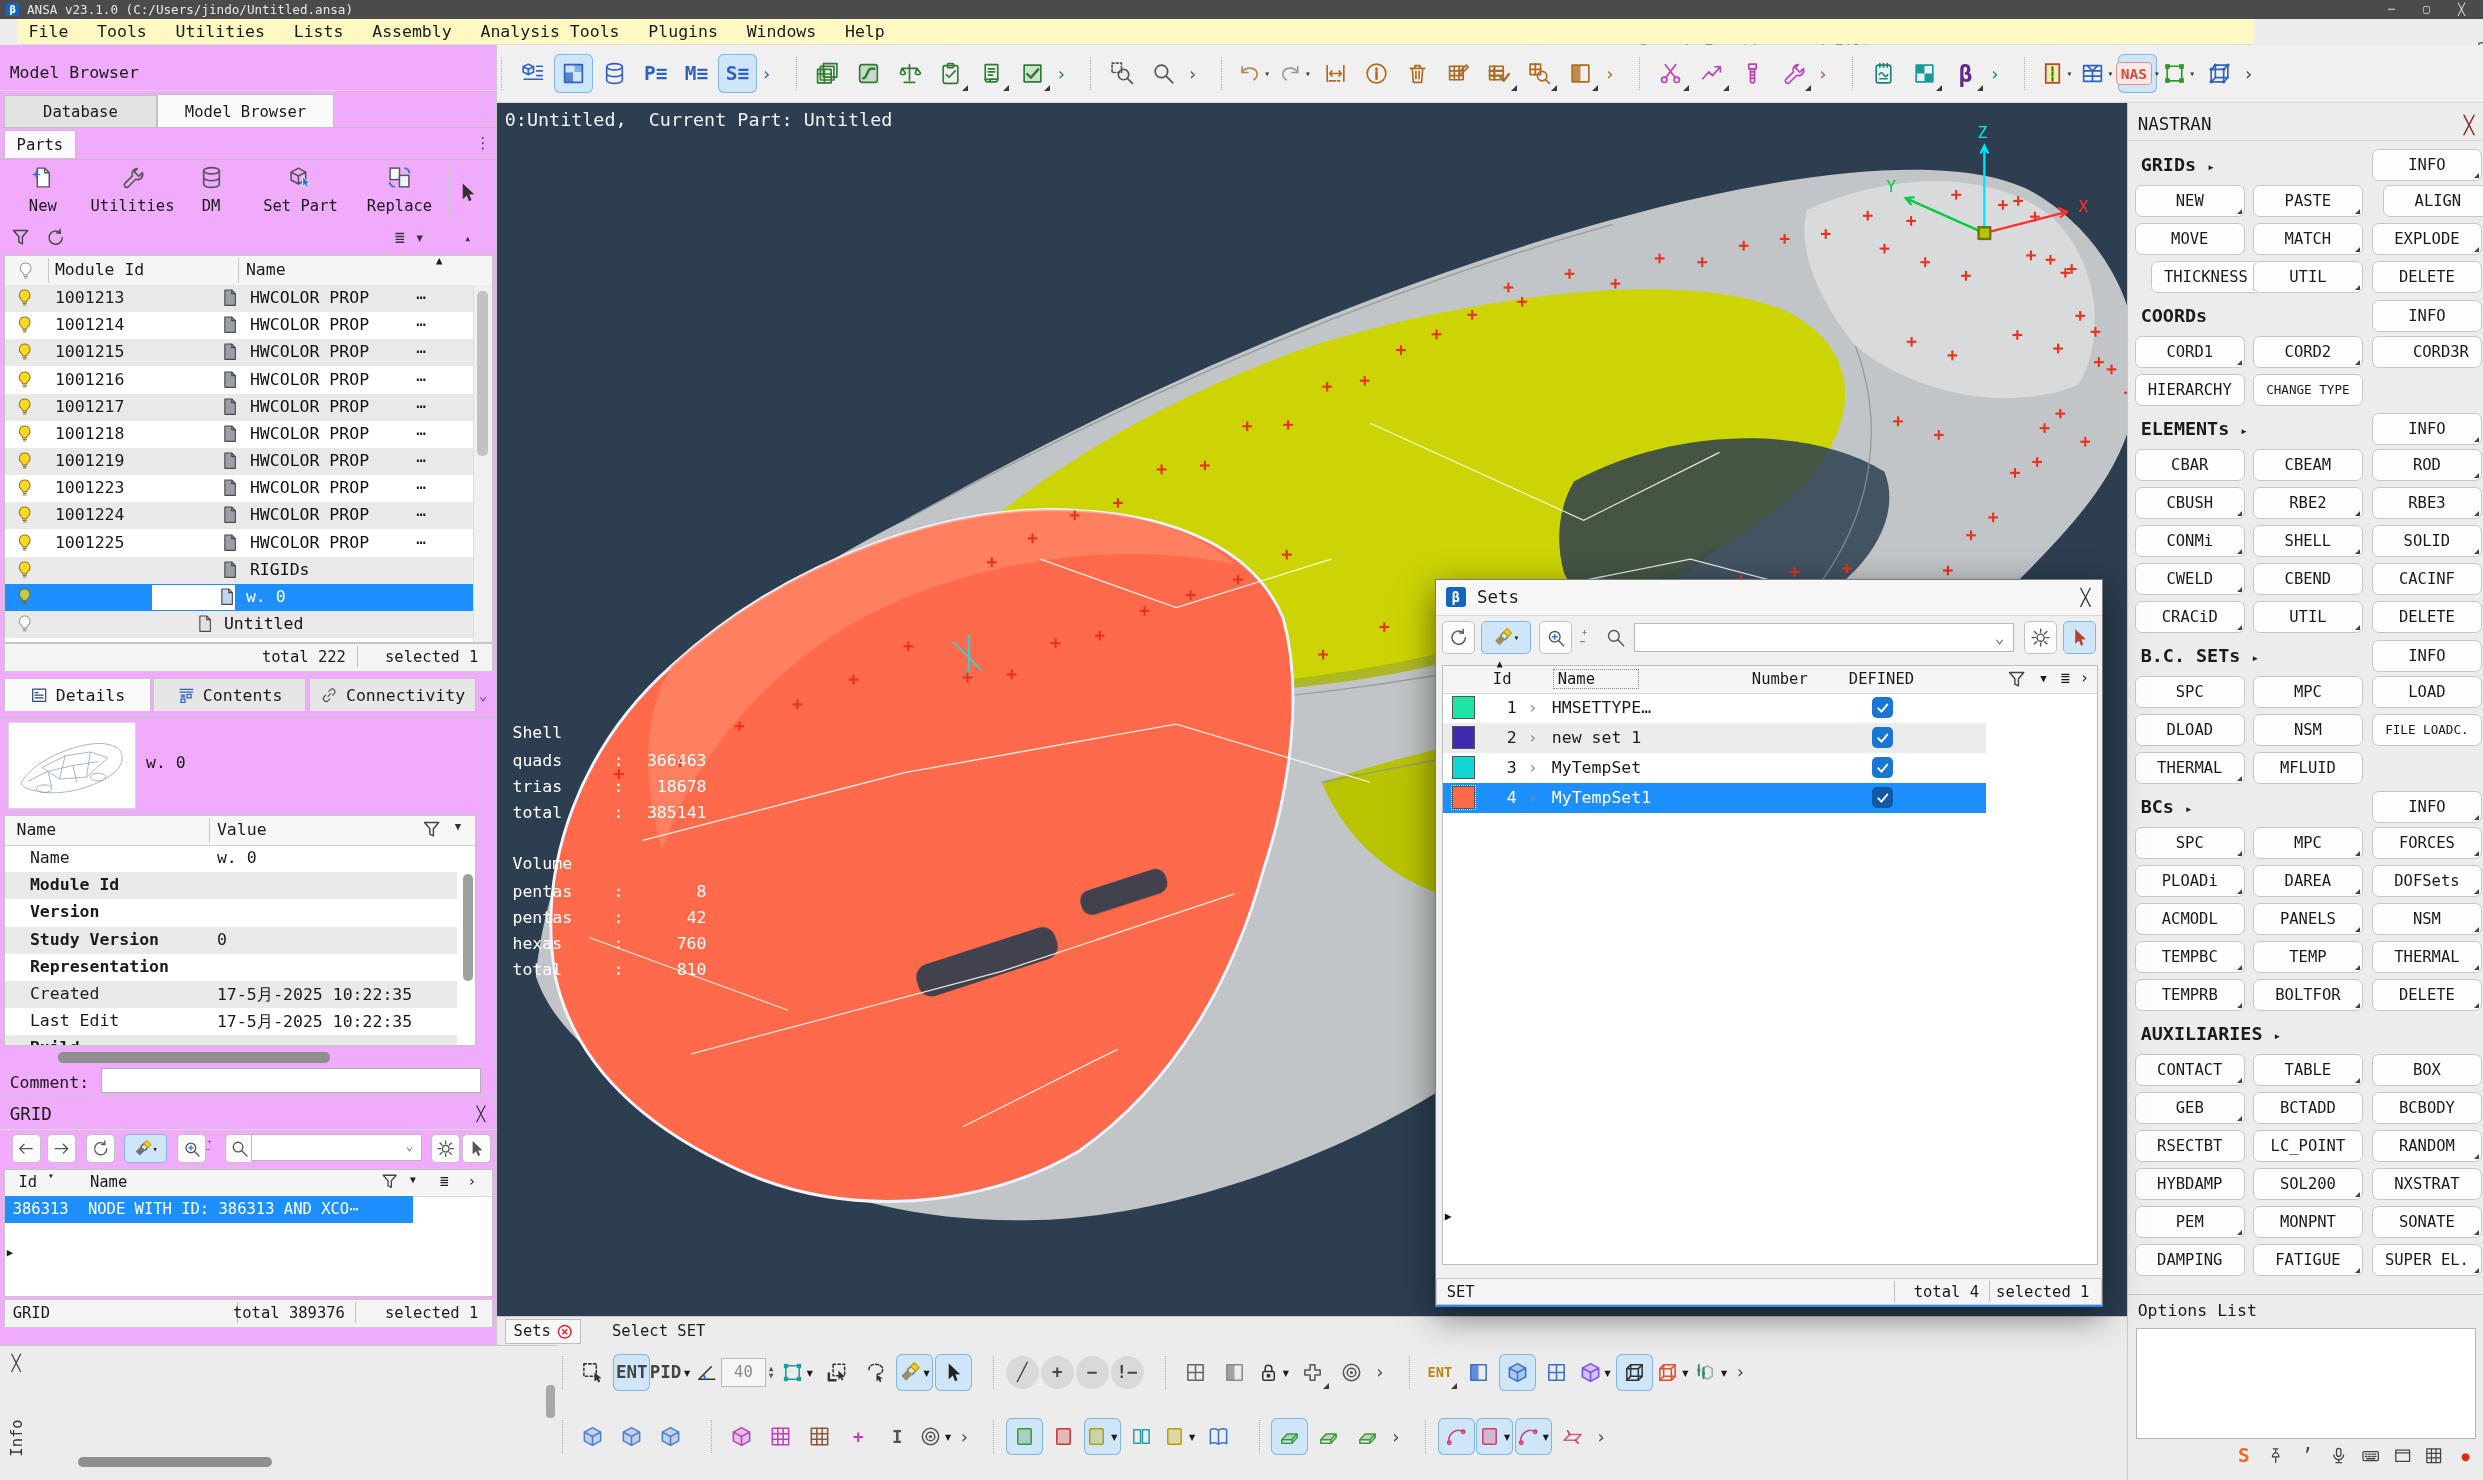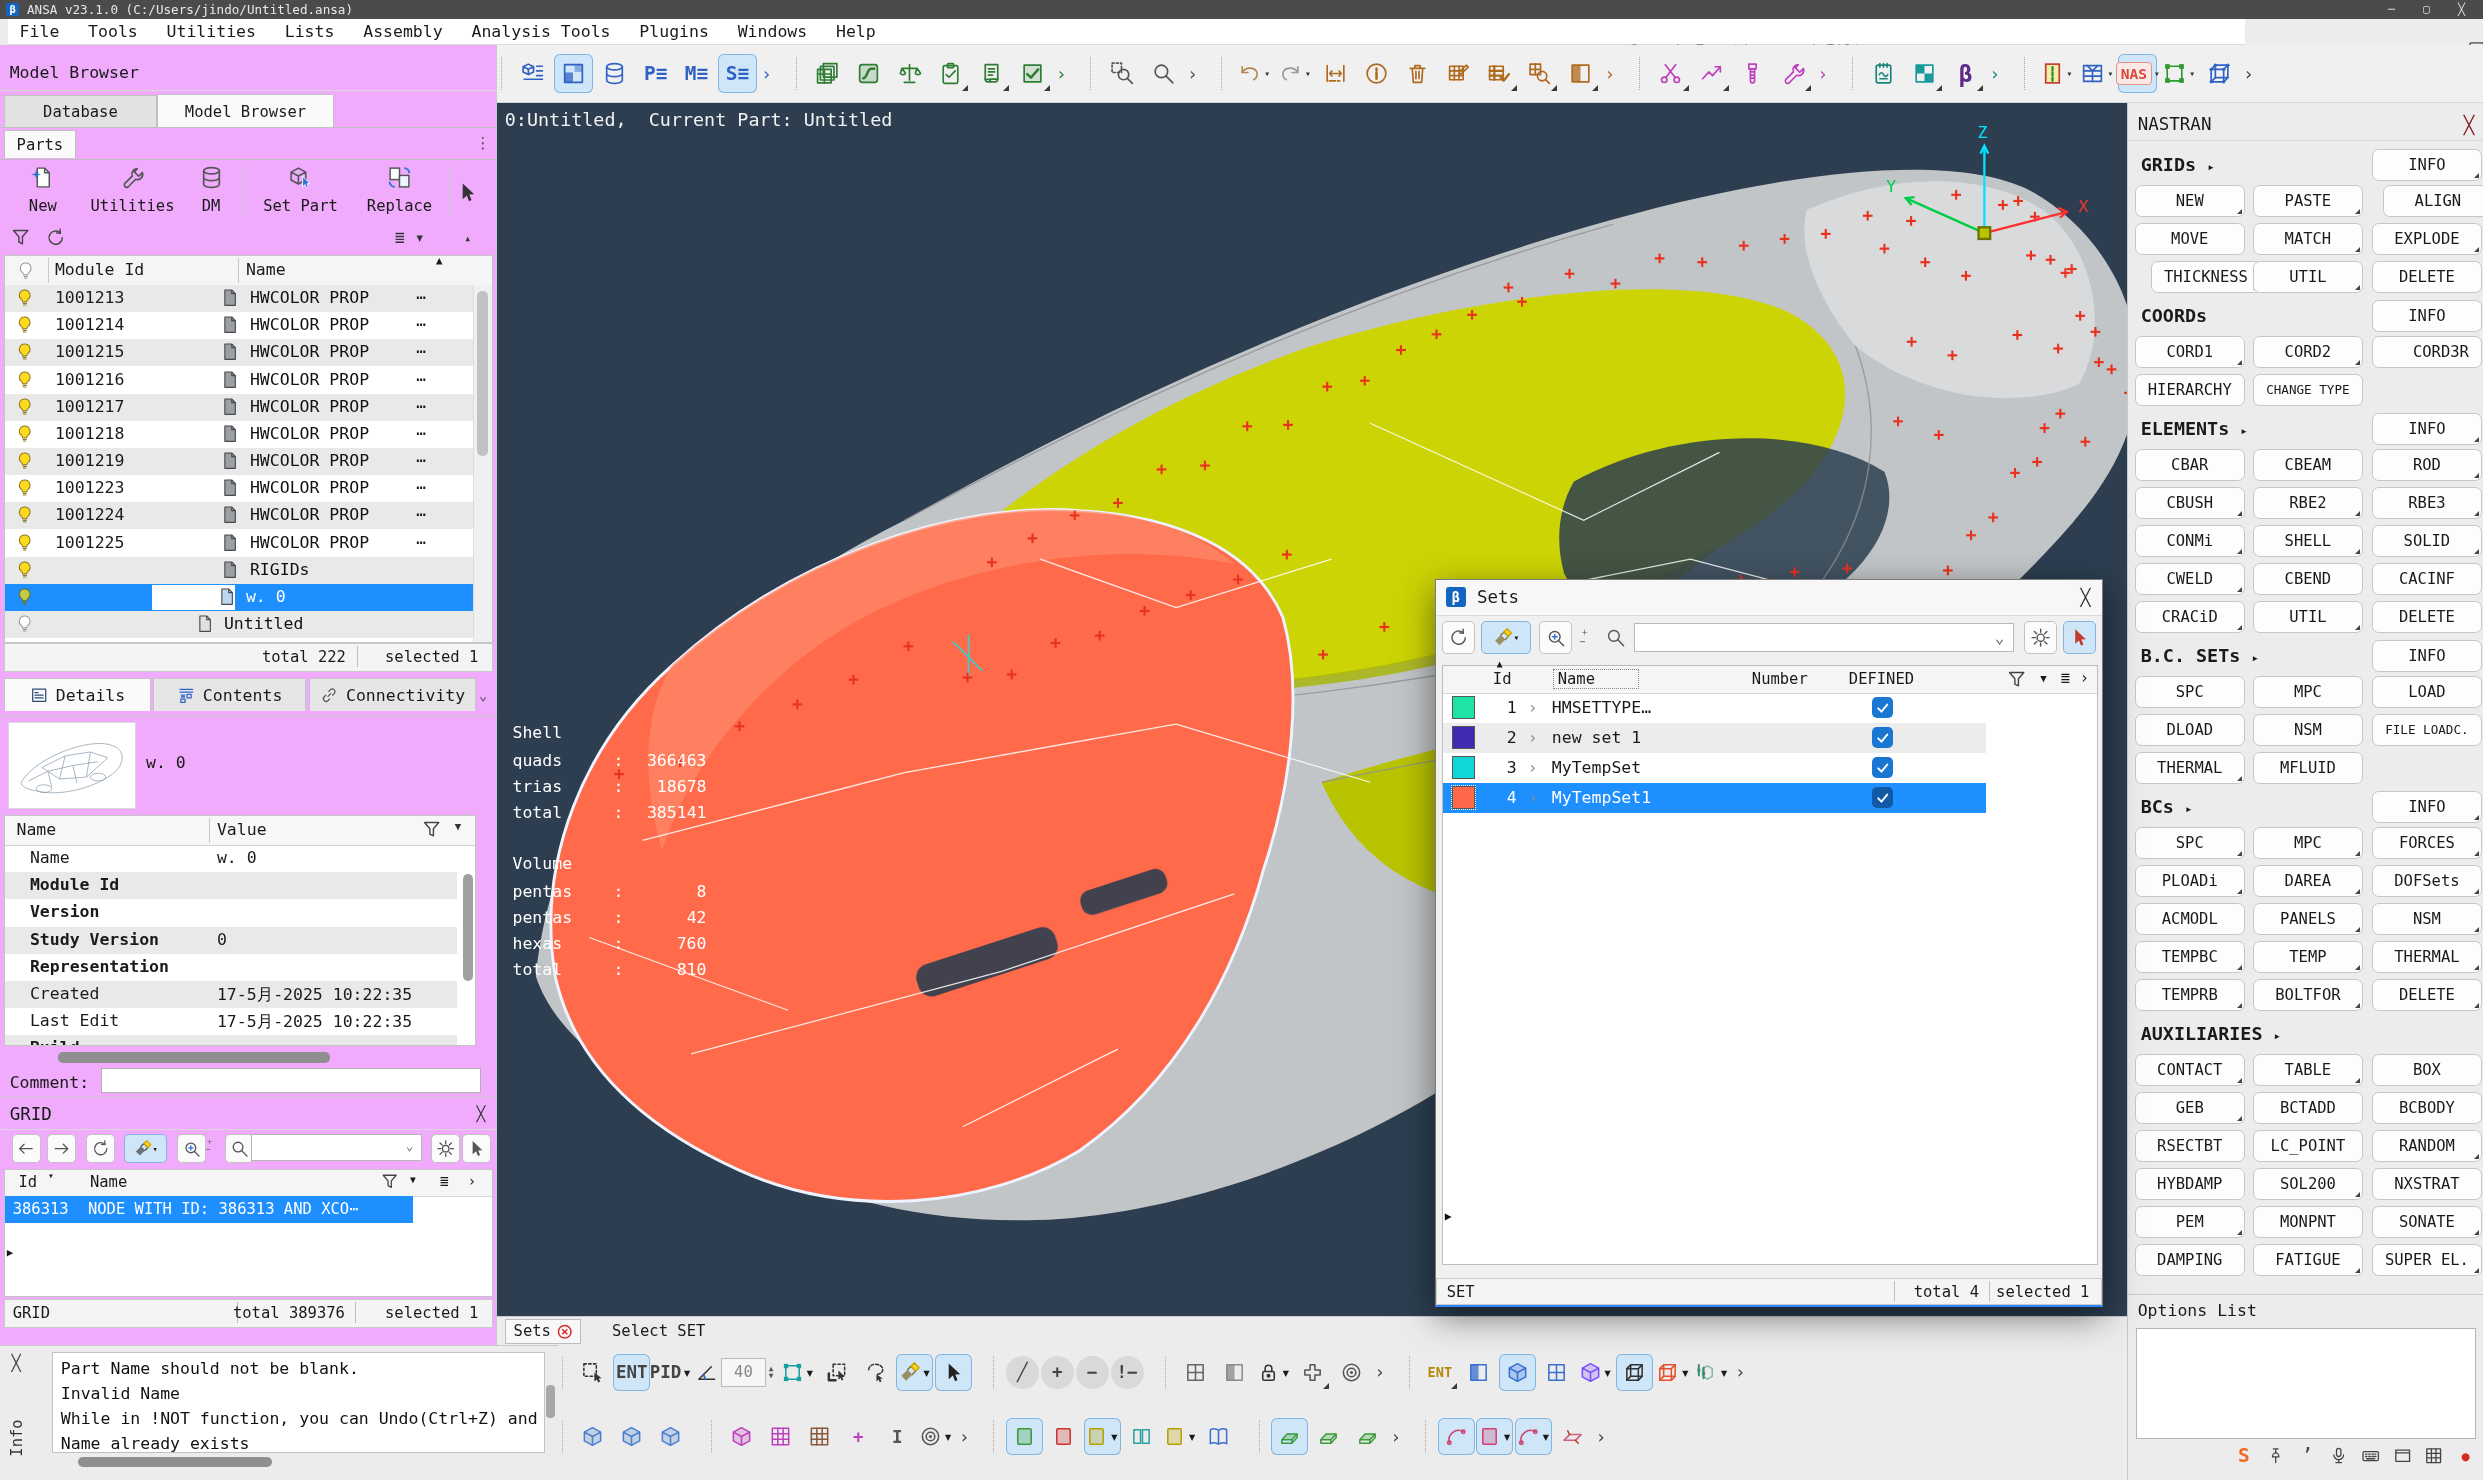--- a/index.html
+++ b/index.html
@@ -12,21 +12,21 @@
   .ic svg{width:100%;height:100%;display:block;}
 
   
   #titlebar{left:0;top:0;width:2483px;height:19.4px;background:#4b4b4d;color:#e8e8e8;font-size:12.6px;}
   #app-logo{left:5.8px;top:2.9px;width:13.6px;height:13.6px;background:#1565c0;border-radius:1.9px;color:#fff;
             font-size:10.7px;line-height:13.6px;text-align:center;font-weight:bold;}
   #title-text{left:27px;top:1.9px;}
   .winbtn{top:0;width:35px;height:19.4px;text-align:center;line-height:19.4px;font-size:11.6px;color:#ddd;}
 
   
-  #menubar{left:8px;top:19.4px;width:2237px;height:25px;background:#ffffff;border-bottom:1px solid #dcdcdc;}
+  #menubar{left:17px;top:19.4px;width:2237px;height:25px;background:#fef9c3;border-bottom:1px solid #dcdcdc;}
   .mitem{font-size:16.5px;padding:0 1.9px;margin-right:25px;white-space:nowrap;}
   #menu-search{left:1601px;top:21.3px;width:301px;height:20.4px;color:#8d8d8d;font-size:15.5px;border-bottom:1px solid #c4c4c4;gap:5.8px;}
   #menu-plus{left:2459px;top:20.4px;width:19.4px;height:19.4px;}
 
   
   #top-toolbar{left:497px;top:45px;width:1986px;height:58px;background:#f0f0f0;border-bottom:1px solid #d5d5d5;
                display:flex;align-items:center;padding-left:3.9px;box-sizing:border-box;gap:5.8px;}
   .tgroup{display:flex;align-items:center;gap:1.9px;margin-right:15.5px;}
   .handle{width:3.9px;height:33px;border-left:1.9px dotted #a8a8a8;margin-right:5.8px;}
   .tbtn{position:relative;width:39px;height:39px;border-radius:5.8px;display:flex;align-items:center;justify-content:center;gap:1px;}
@@ -1594,23 +1594,20 @@
         </div>
         <div class="trayic">
           <span style="color: rgb(216, 43, 31); font-size: 13.6px;">●</span>
         </div>
       </div>
   </div>
 
   <div id="info-panel" class="abs">
     <div id="info-close">╳</div>
     <div id="info-label">Info</div>
-    <div id="info-box">
-      <div id="info-lines"><div>Part Name should not be blank.</div><div>Invalid Name</div><div>While in !NOT function, you can Undo(Ctrl+Z) and</div><div>Name already exists</div></div>
-    </div>
     <div id="info-hthumb"></div>
     <div id="info-vthumb"></div>
   </div>
 
   <div id="bottom-bars" class="abs">
     <div class="brow" id="bottom-row1" style="top:7.8px;">
         <div class="bgroup">
           <div class="handle"></div>
           <div class="bbtn">
             <span class="ic" style="width: 23px; height: 23px; color: rgb(51, 51, 51);">

